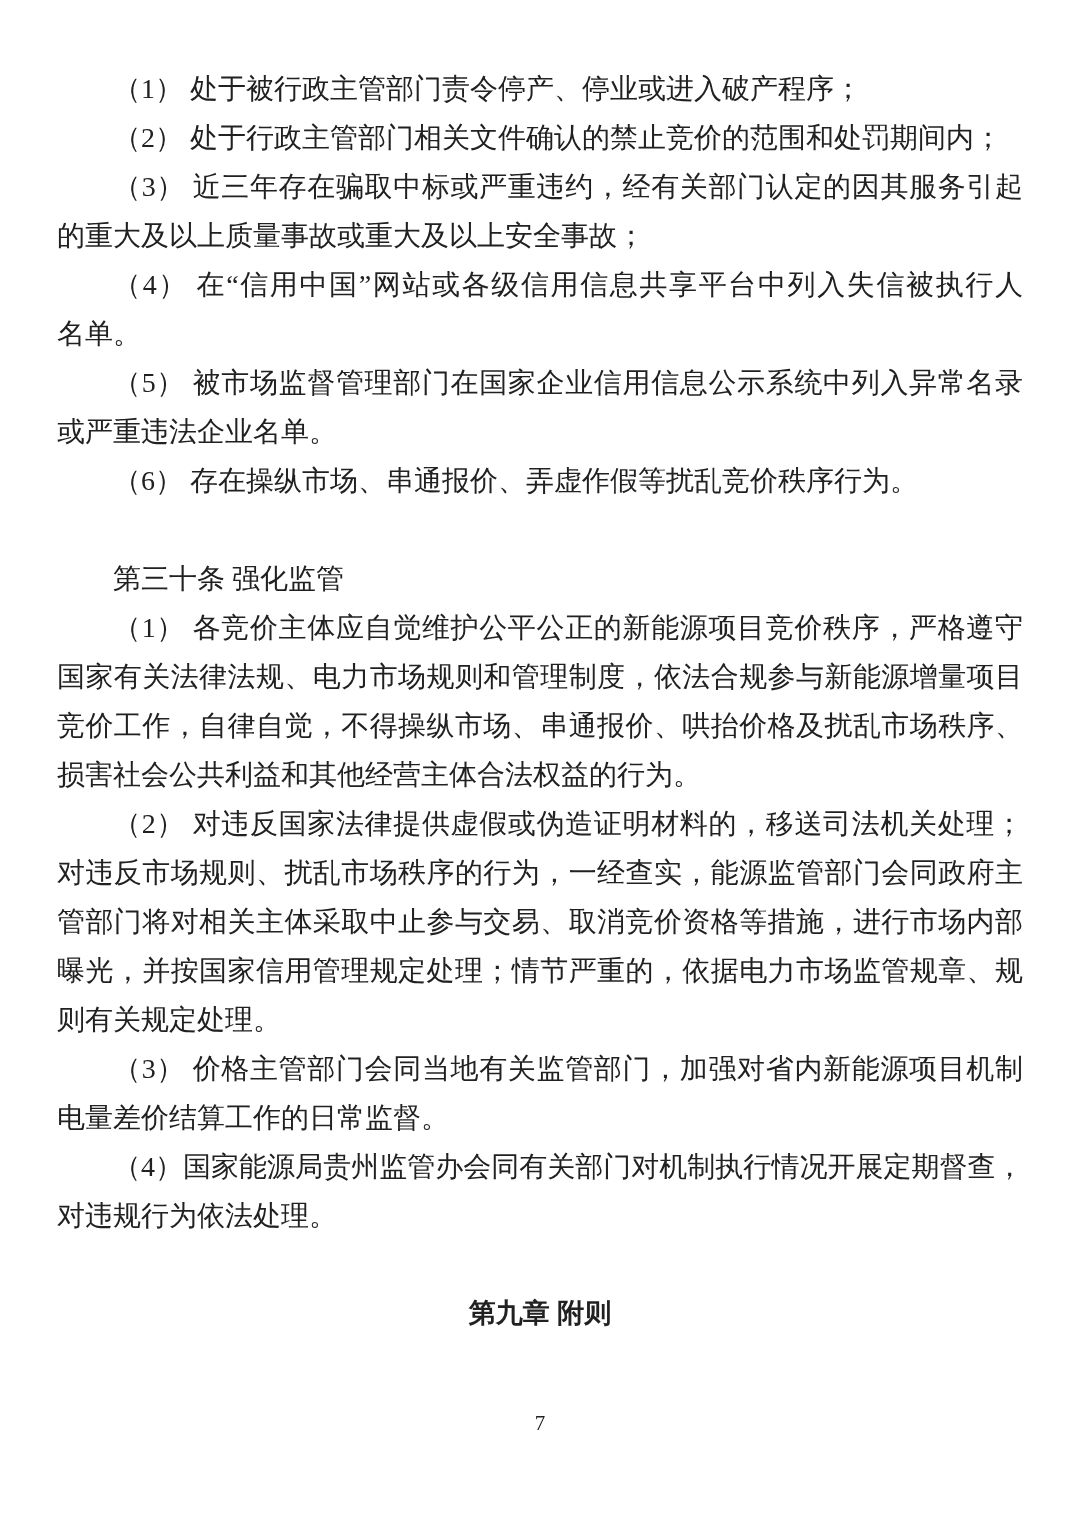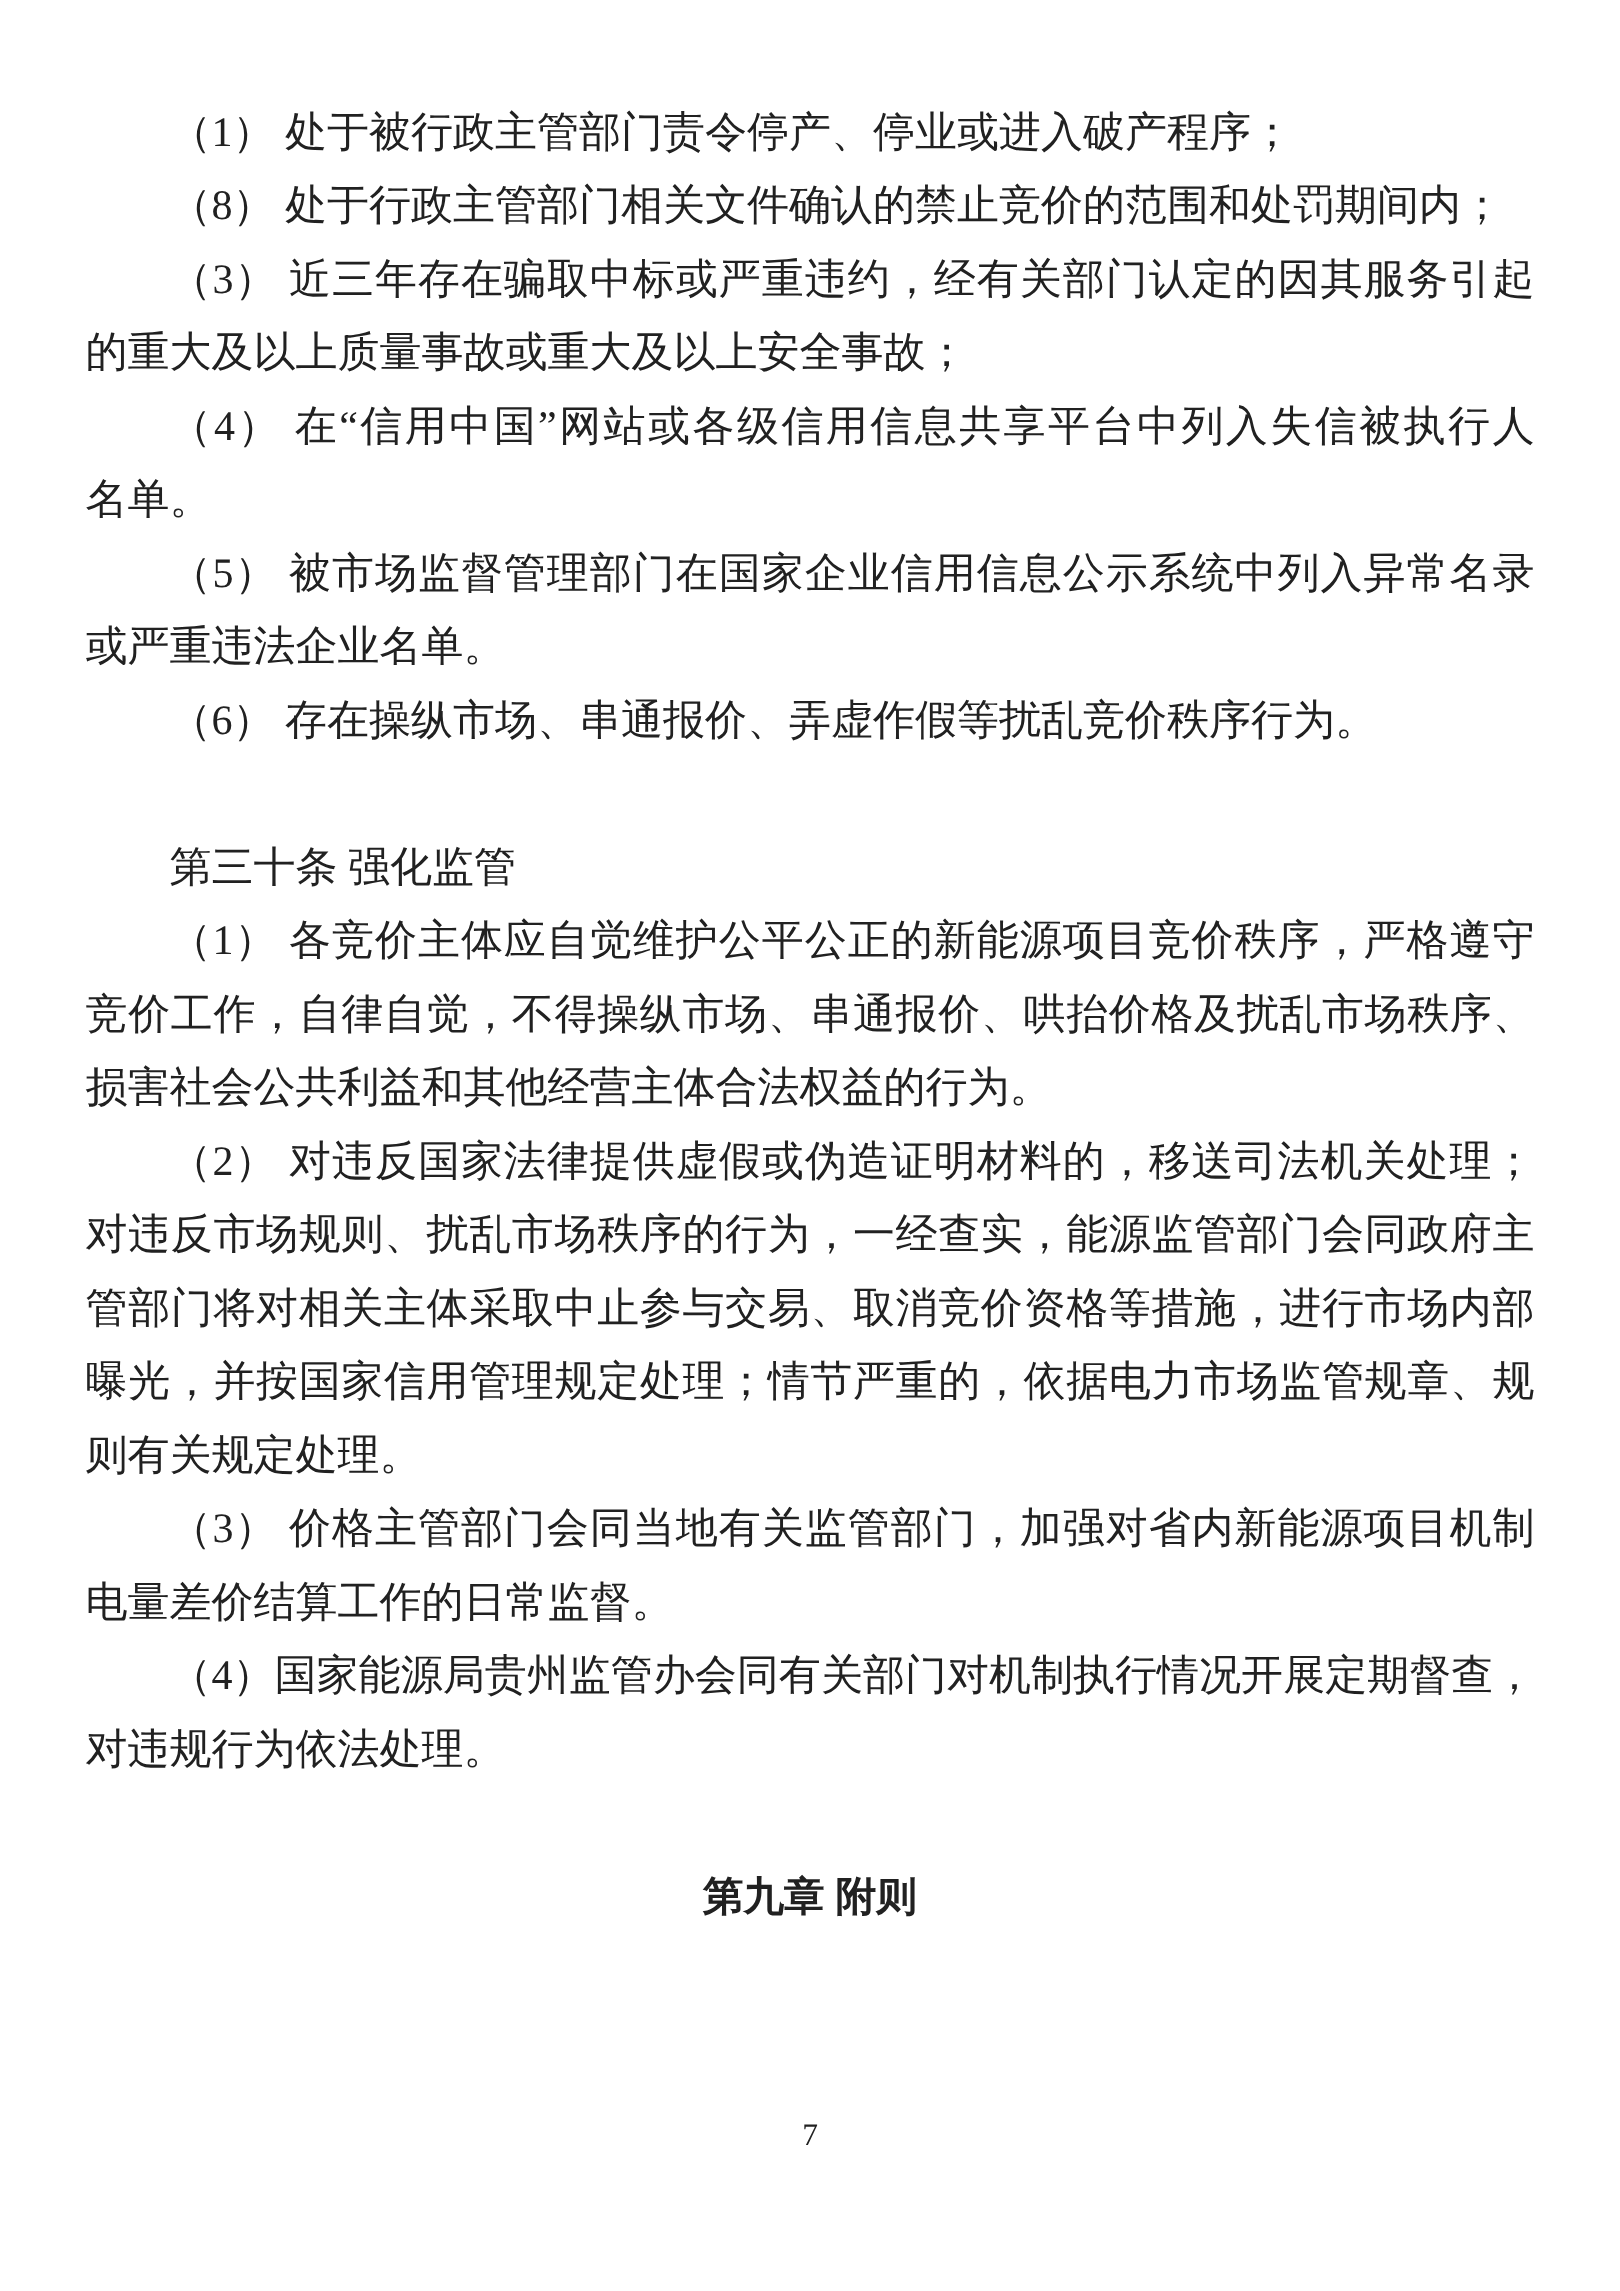--- a/index.html
+++ b/index.html
@@ -63,21 +63,21 @@
 </style>
 </head>
 <body>
 
 <div class="page">
   <div class="content">
       <div class="para">
         <div class="line first">（1） 处于被行政主管部门责令停产、停业或进入破产程序；</div>
       </div>
       <div class="para">
-        <div class="line first">（8） 处于行政主管部门相关文件确认的禁止竞价的范围和处罚期间内；</div>
+        <div class="line first">（2） 处于行政主管部门相关文件确认的禁止竞价的范围和处罚期间内；</div>
       </div>
       <div class="para">
         <div class="line first fill">（3） 近三年存在骗取中标或严重违约，经有关部门认定的因其服务引起</div>
         <div class="line">的重大及以上质量事故或重大及以上安全事故；</div>
       </div>
       <div class="para">
         <div class="line first fill">（4） 在“信用中国”网站或各级信用信息共享平台中列入失信被执行人</div>
         <div class="line">名单。</div>
       </div>
       <div class="para">
@@ -86,20 +86,21 @@
       </div>
       <div class="para">
         <div class="line first">（6） 存在操纵市场、串通报价、弄虚作假等扰乱竞价秩序行为。</div>
       </div>
       <div class="spacer"></div>
       <div class="para">
         <div class="line first">第三十条 强化监管</div>
       </div>
       <div class="para">
         <div class="line first fill">（1） 各竞价主体应自觉维护公平公正的新能源项目竞价秩序，严格遵守</div>
+        <div class="line fill">国家有关法律法规、电力市场规则和管理制度，依法合规参与新能源增量项目</div>
         <div class="line fill">竞价工作，自律自觉，不得操纵市场、串通报价、哄抬价格及扰乱市场秩序、</div>
         <div class="line">损害社会公共利益和其他经营主体合法权益的行为。</div>
       </div>
       <div class="para">
         <div class="line first fill">（2） 对违反国家法律提供虚假或伪造证明材料的，移送司法机关处理；</div>
         <div class="line fill">对违反市场规则、扰乱市场秩序的行为，一经查实，能源监管部门会同政府主</div>
         <div class="line fill">管部门将对相关主体采取中止参与交易、取消竞价资格等措施，进行市场内部</div>
         <div class="line fill">曝光，并按国家信用管理规定处理；情节严重的，依据电力市场监管规章、规</div>
         <div class="line">则有关规定处理。</div>
       </div>

